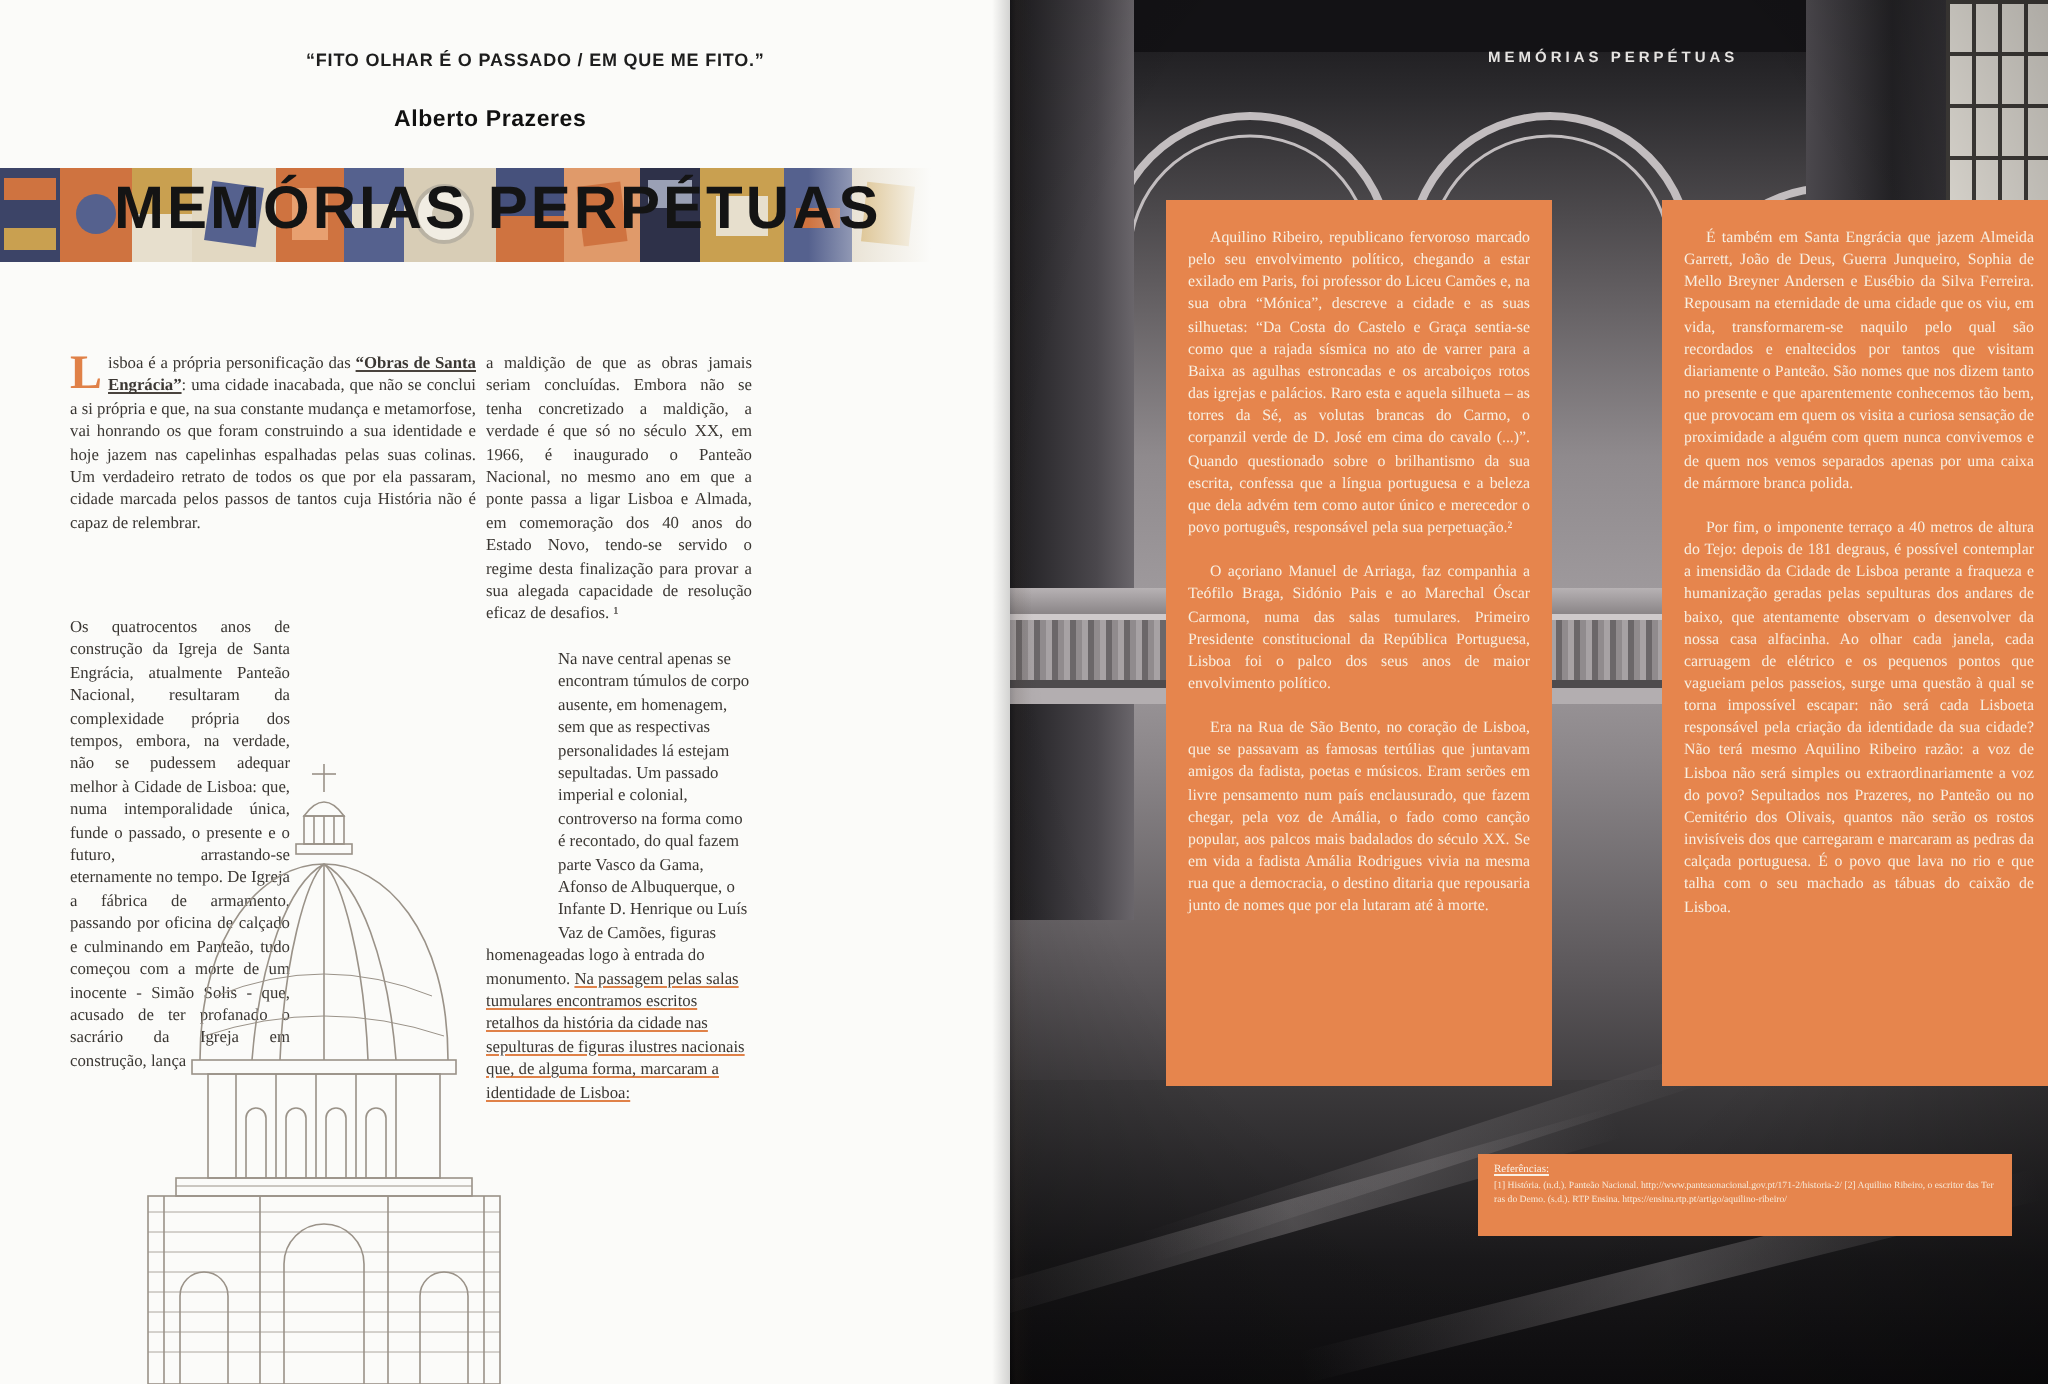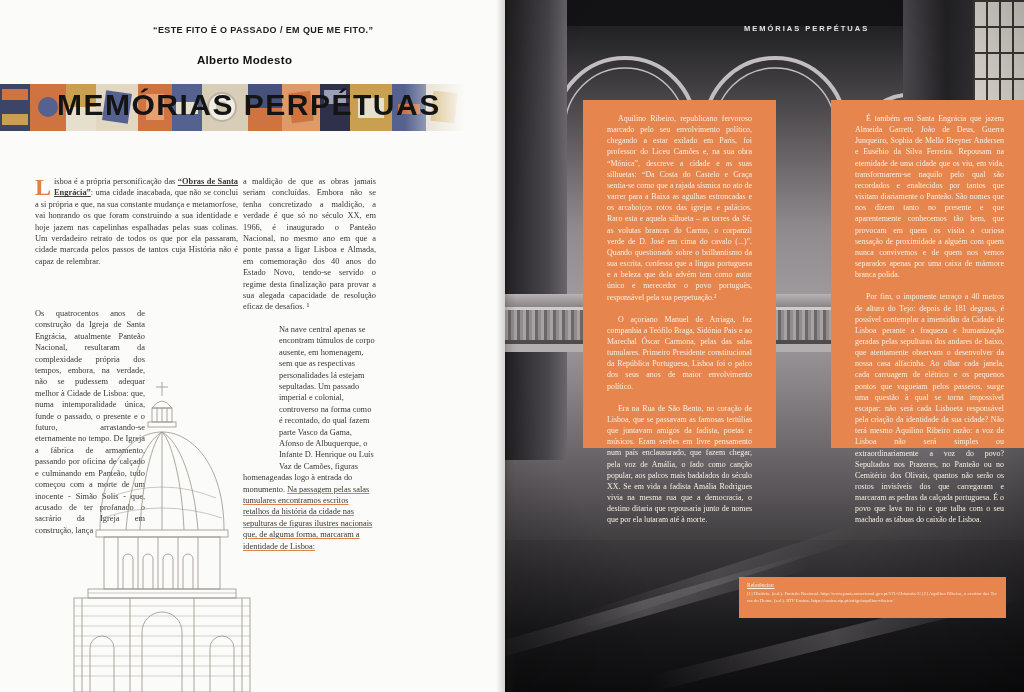--- a/index.html
+++ b/index.html
@@ -52,39 +52,39 @@
   .ledge{position:absolute;left:0;top:344px;width:519px;height:8px;background:#b3aeb0;}
   .floor{position:absolute;left:0;top:540px;width:519px;height:152px;
          background:linear-gradient(180deg,#3c3a3c,#1a191b 60%,#0f0e10);}
   .streak{position:absolute;height:16px;background:linear-gradient(90deg,transparent,#b5b0b255,transparent);}
   .vignette{position:absolute;left:0;top:0;width:519px;height:692px;
             background:radial-gradient(ellipse at 45% 40%,rgba(0,0,0,0) 55%,rgba(0,0,0,.38) 100%);}
   .fold{position:absolute;left:496px;top:0;width:20px;height:692px;
         background:linear-gradient(90deg,rgba(0,0,0,0),rgba(0,0,0,.16) 45%,rgba(60,45,30,.10) 60%,rgba(0,0,0,0));}
   .runhead{position:absolute;left:744px;top:24px;font-family:"Liberation Sans",sans-serif;
            font-size:7.5px;font-weight:700;letter-spacing:2px;color:#e6e4e2;}
-  .panel{position:absolute;top:100px;height:348px;background:#e6854d;
-         padding:13px 24px;box-sizing:border-box;}
+  .panel{position:absolute;top:100px;height:443px;background:#e6854d;
+         padding:13px 11px;box-sizing:border-box;}
   .panel p{margin:0 0 11px 0;font-size:7.9px;line-height:11.15px;color:#f7efe2;
            text-align:justify;text-indent:11px;}
   .panel1{left:583px;width:193px;}
   .panel2{left:831px;width:197px;}
   .refs{position:absolute;left:739px;top:577px;width:267px;height:41px;background:#e6854d;
         padding:5px 8px;box-sizing:border-box;}
   .refs .rh{font-size:5.5px;color:#f9f1e6;text-decoration:underline;margin:0 0 2px 0;}
   .refs .rt{font-size:4.8px;line-height:7px;color:#f7ead9;margin:0;word-break:break-all;}
   svg{display:block;}
 </style>
 </head>
 <body>
 
 <div id="spread">
 
-  <div class="quote">“ESTE FITO É O PASSADO / EM QUE ME FITO.”</div>
-  <div class="author">Alberto Modesto</div>
+  <div class="quote">“FITO OLHAR É O PASSADO / EM QUE ME FITO.”</div>
+  <div class="author">Alberto Prazeres</div>
 
   <div class="tile-band">
     <svg width="470" height="47" viewBox="0 0 470 47">
       <rect x="0" y="0" width="30" height="47" fill="#3c4467"></rect>
       <rect x="2" y="5" width="26" height="11" fill="#cf7340"></rect>
       <rect x="2" y="30" width="26" height="11" fill="#c9a050"></rect>
       <rect x="30" y="0" width="36" height="47" fill="#cf7340"></rect>
       <circle cx="48" cy="23" r="10" fill="#55618e"></circle>
       <rect x="66" y="0" width="30" height="23" fill="#c9a050"></rect>
       <rect x="66" y="23" width="30" height="24" fill="#e7dfcd"></rect>
@@ -205,21 +205,21 @@
       <div class="streak" style="left:140px;top:90px;width:380px;transform:rotate(-14deg)"></div>
       <div class="streak" style="left:60px;top:30px;width:300px;transform:rotate(-18deg);opacity:.6"></div>
     </div>
     <div class="vignette"></div>
   </div>
 
   <div class="runhead">MEMÓRIAS PERPÉTUAS</div>
 
   <div class="panel panel1">
     <p>Aquilino Ribeiro, republicano fervoroso marcado pelo seu envolvimento político, chegando a estar exilado em Paris, foi professor do Liceu Camões e, na sua obra “Mónica”, descreve a cidade e as suas silhuetas: “Da Costa do Castelo e Graça sentia-se como que a rajada sísmica no ato de varrer para a Baixa as agulhas estroncadas e os arcaboiços rotos das igrejas e palácios. Raro esta e aquela silhueta – as torres da Sé, as volutas brancas do Carmo, o corpanzil verde de D. José em cima do cavalo (...)”. Quando questionado sobre o brilhantismo da sua escrita, confessa que a língua portuguesa e a beleza que dela advém tem como autor único e merecedor o povo português, responsável pela sua perpetuação.²</p>
-    <p>O açoriano Manuel de Arriaga, faz companhia a Teófilo Braga, Sidónio Pais e ao Marechal Óscar Carmona, pelas das salas tumulares. Primeiro Presidente constitucional da República Portuguesa, Lisboa foi o palco dos seus anos de maior envolvimento político.</p>
+    <p>O açoriano Manuel de Arriaga, faz companhia a Teófilo Braga, Sidónio Pais e ao Marechal Óscar Carmona, numa das salas tumulares. Primeiro Presidente constitucional da República Portuguesa, Lisboa foi o palco dos seus anos de maior envolvimento político.</p>
     <p>Era na Rua de São Bento, no coração de Lisboa, que se passavam as famosas tertúlias que juntavam amigos da fadista, poetas e músicos. Eram serões em livre pensamento num país enclausurado, que fazem chegar, pela voz de Amália, o fado como canção popular, aos palcos mais badalados do século XX. Se em vida a fadista Amália Rodrigues vivia na mesma rua que a democracia, o destino ditaria que repousaria junto de nomes que por ela lutaram até à morte.</p>
   </div>
 
   <div class="panel panel2">
     <p>É também em Santa Engrácia que jazem Almeida Garrett, João de Deus, Guerra Junqueiro, Sophia de Mello Breyner Andersen e Eusébio da Silva Ferreira. Repousam na eternidade de uma cidade que os viu, em vida, transformarem-se naquilo pelo qual são recordados e enaltecidos por tantos que visitam diariamente o Panteão. São nomes que nos dizem tanto no presente e que aparentemente conhecemos tão bem, que provocam em quem os visita a curiosa sensação de proximidade a alguém com quem nunca convivemos e de quem nos vemos separados apenas por uma caixa de mármore branca polida.</p>
     <p>Por fim, o imponente terraço a 40 metros de altura do Tejo: depois de 181 degraus, é possível contemplar a imensidão da Cidade de Lisboa perante a fraqueza e humanização geradas pelas sepulturas dos andares de baixo, que atentamente observam o desenvolver da nossa casa alfacinha. Ao olhar cada janela, cada carruagem de elétrico e os pequenos pontos que vagueiam pelos passeios, surge uma questão à qual se torna impossível escapar: não será cada Lisboeta responsável pela criação da identidade da sua cidade? Não terá mesmo Aquilino Ribeiro razão: a voz de Lisboa não será simples ou extraordinariamente a voz do povo? Sepultados nos Prazeres, no Panteão ou no Cemitério dos Olivais, quantos não serão os rostos invisíveis dos que carregaram e marcaram as pedras da calçada portuguesa. É o povo que lava no rio e que talha com o seu machado as tábuas do caixão de Lisboa.</p>
   </div>
 
   <div class="refs">
     <p class="rh">Referências:</p>

